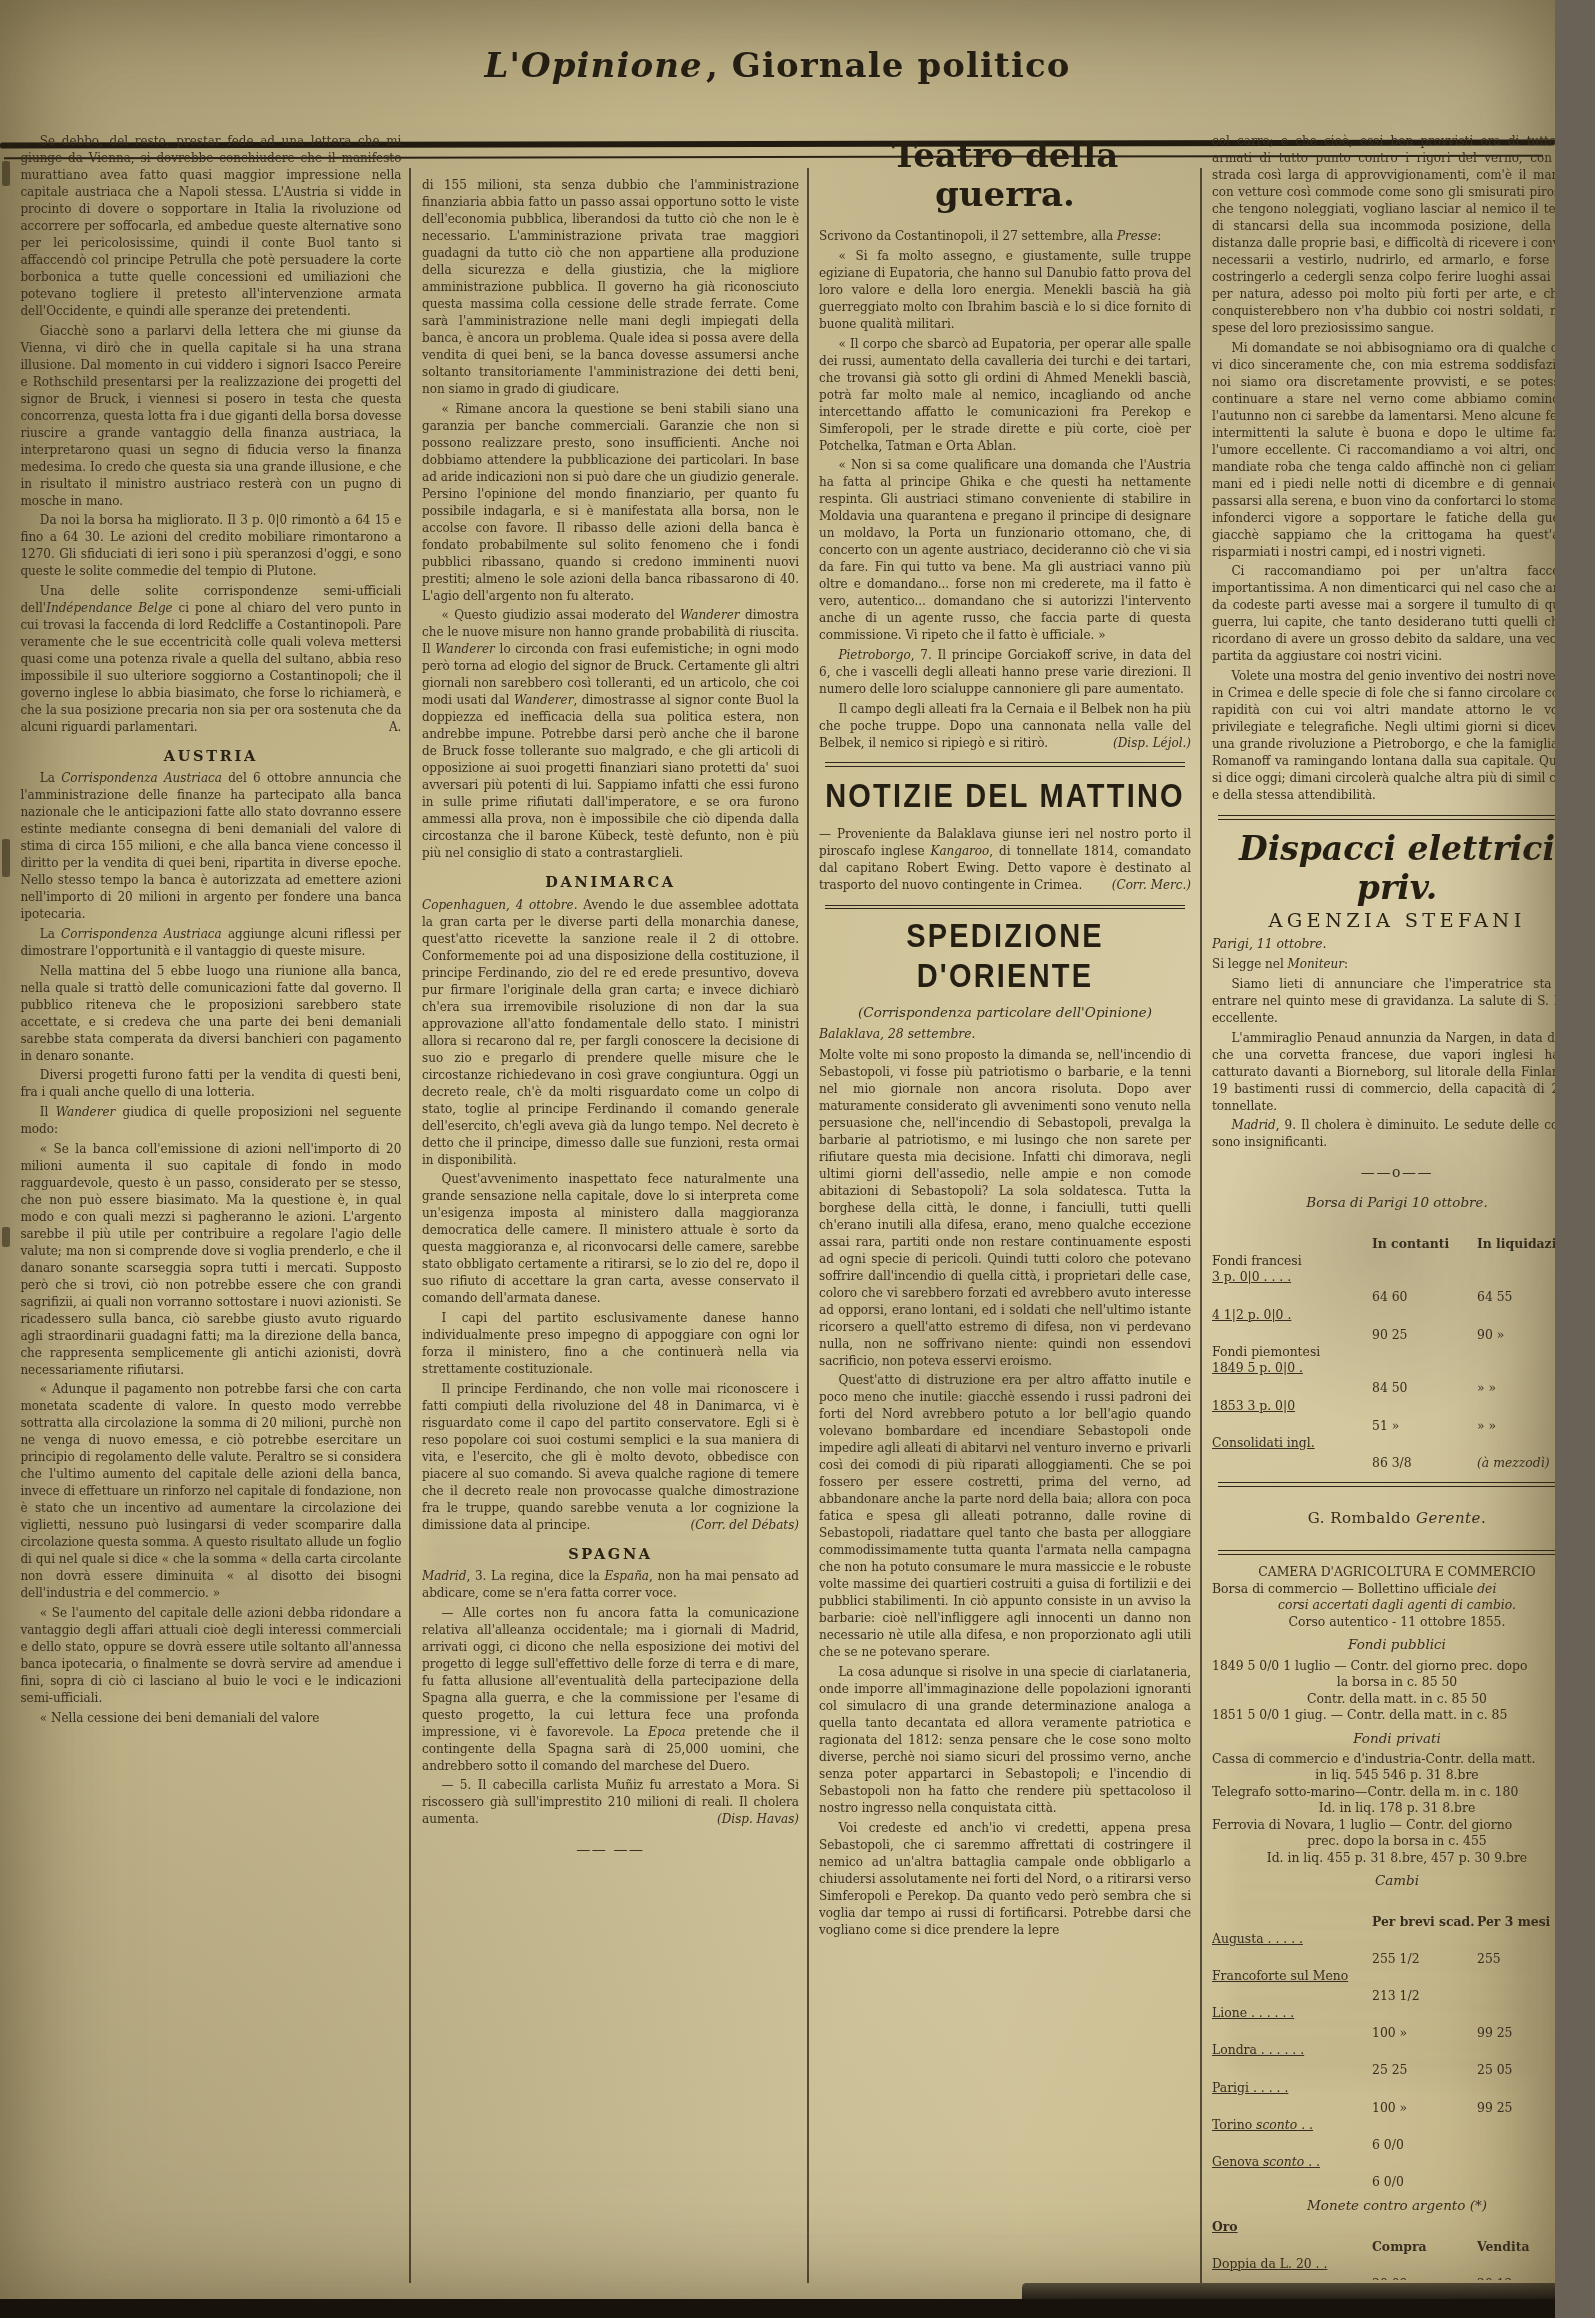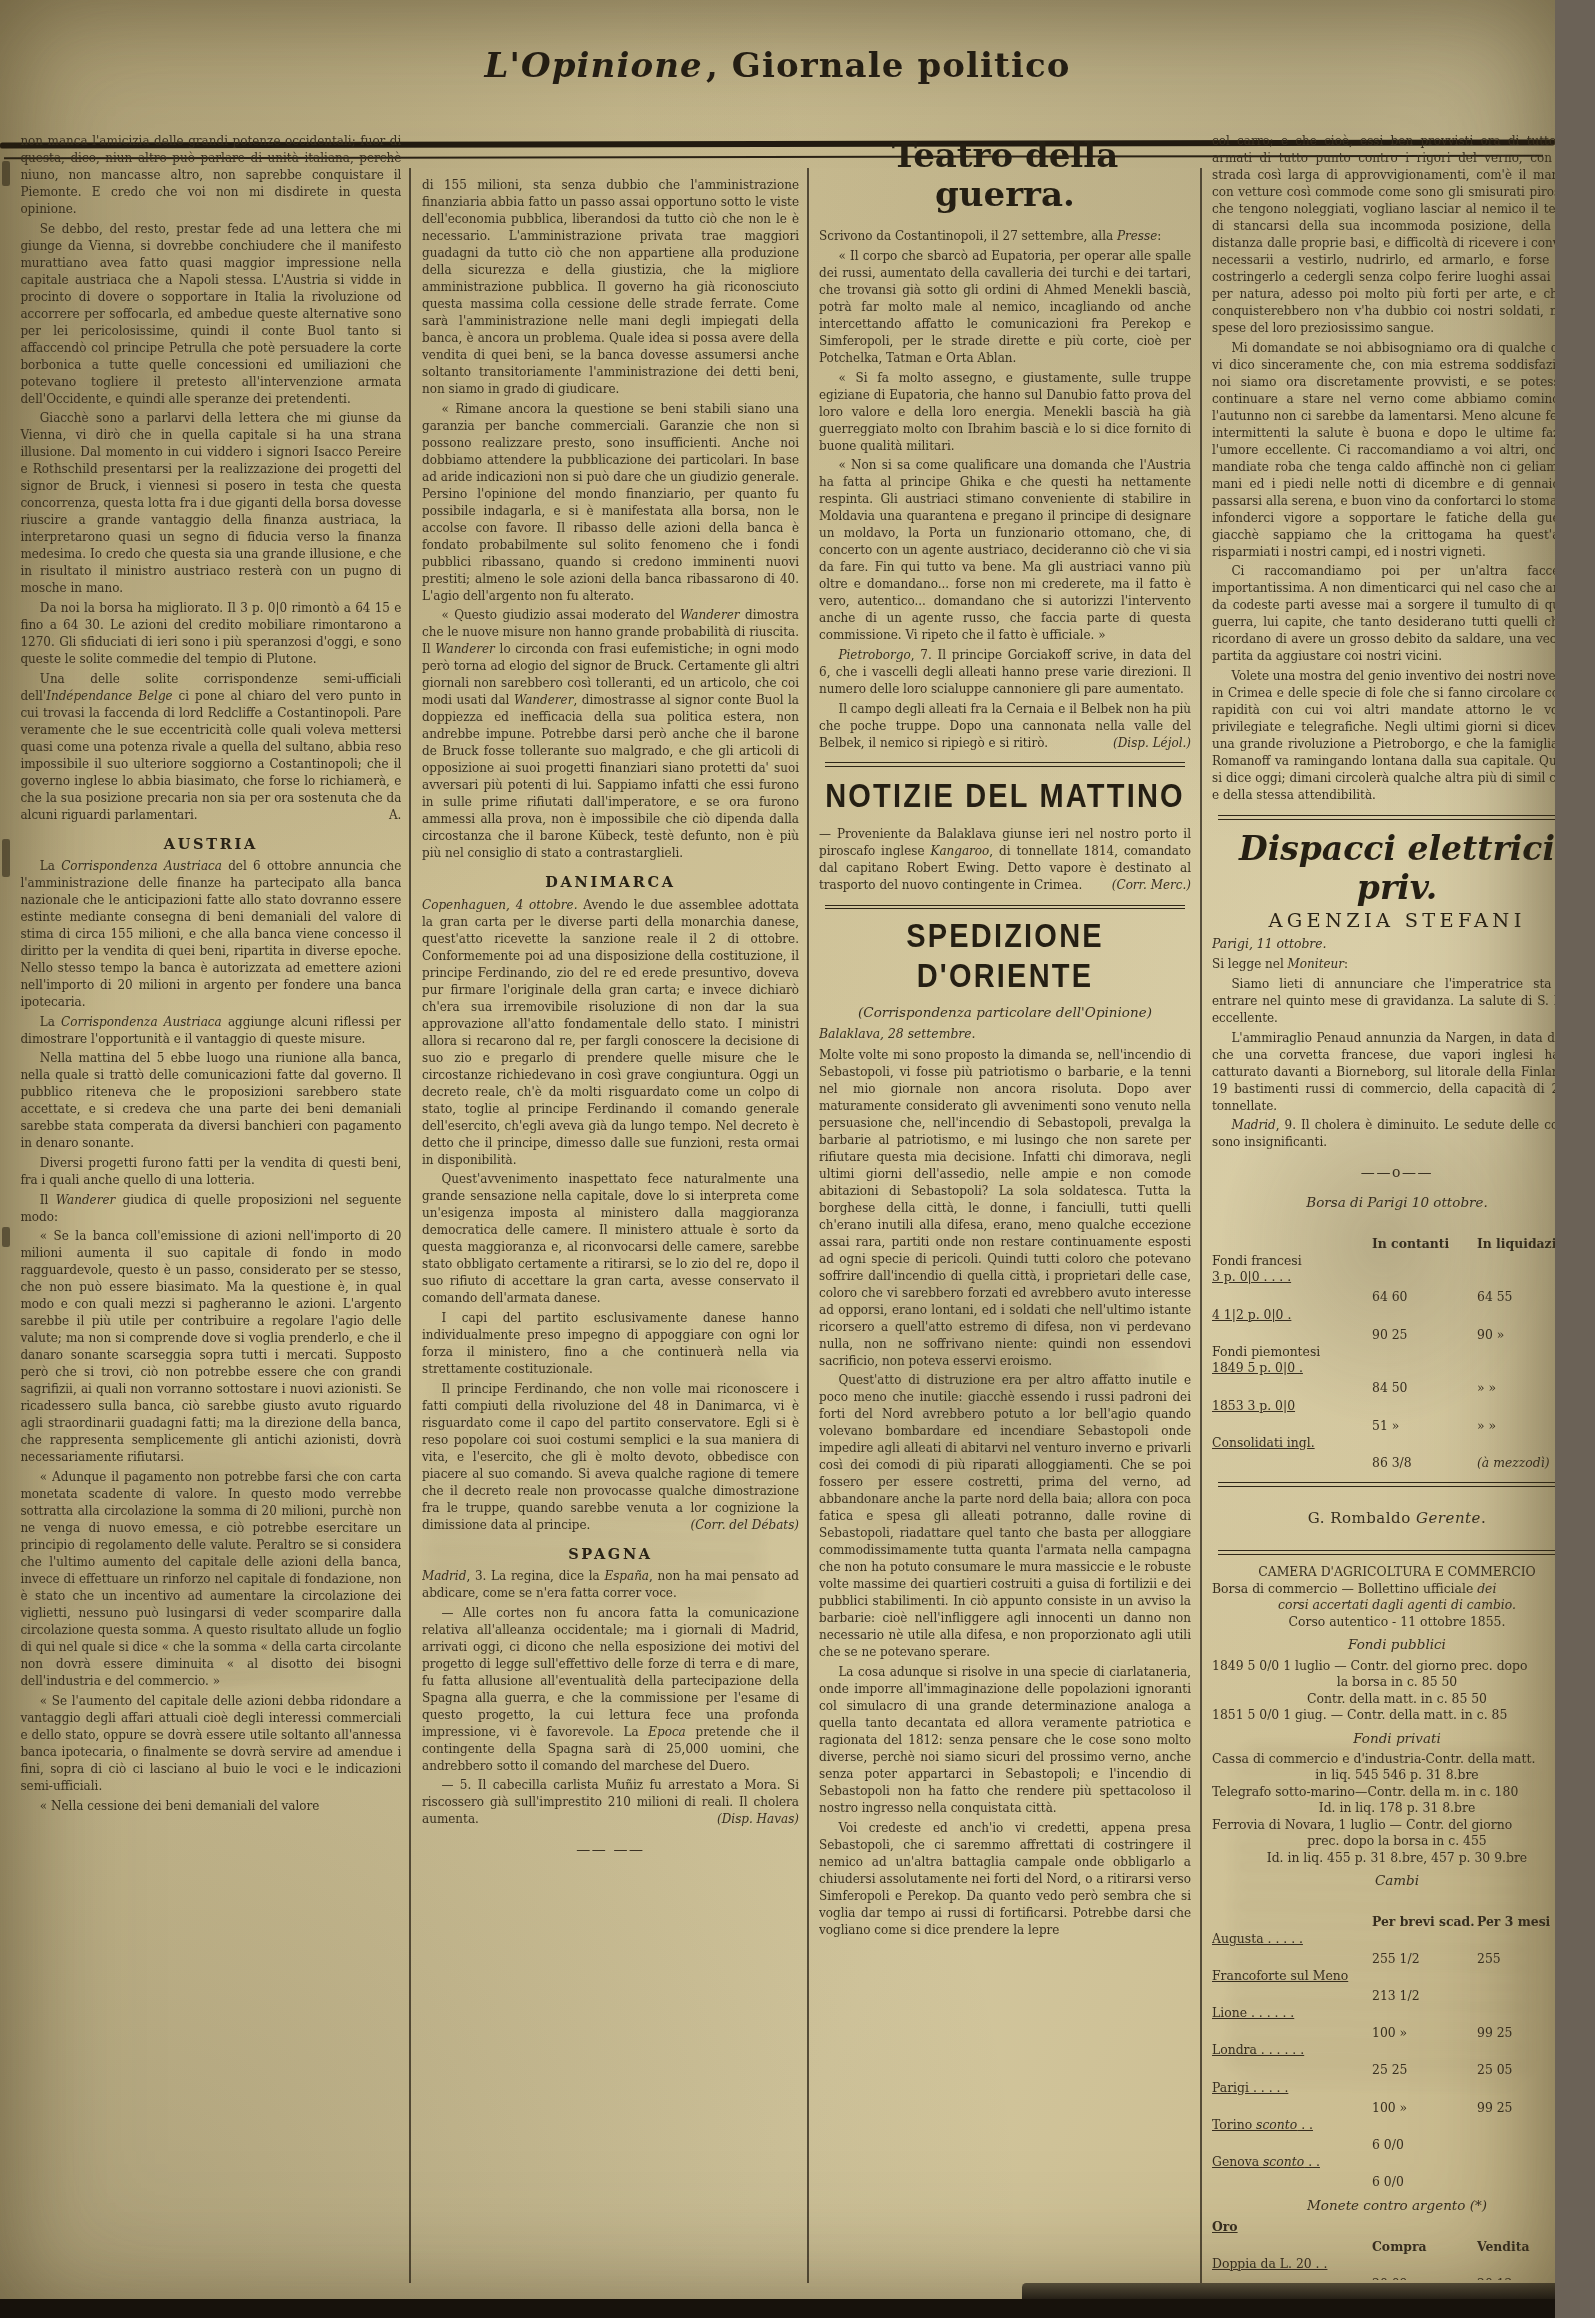--- a/index.html
+++ b/index.html
@@ -72,21 +72,20 @@
     <span class="mi">L'Opinione</span><span>, Giornale politico</span>
   </div>
   <div class="hrule1"></div>
   <div class="hrule2"></div>
 
   <div class="vrule" style="left:409px;"></div>
   <div class="vrule" style="left:807px;"></div>
   <div class="vrule" style="left:1200px;"></div>
 
   <div class="col" style="left:20.4px;width:381px;height:2131px;">
-      <p class="bp noind">non manca l'amicizia delle grandi potenze occidentali; fuor di questa, dico, niun altro può parlare di unità italiana, perchè niuno, non mancasse altro, non saprebbe conquistare il Piemonte. E credo che voi non mi disdirete in questa opinione.</p>
       <p class="bp">Se debbo, del resto, prestar fede ad una lettera che mi giunge da Vienna, si dovrebbe conchiudere che il manifesto murattiano avea fatto quasi maggior impressione nella capitale austriaca che a Napoli stessa. L'Austria si vidde in procinto di dovere o sopportare in Italia la rivoluzione od accorrere per soffocarla, ed ambedue queste alternative sono per lei pericolosissime, quindi il conte Buol tanto si affaccendò col principe Petrulla che potè persuadere la corte borbonica a tutte quelle concessioni ed umiliazioni che potevano togliere il pretesto all'intervenzione armata dell'Occidente, e quindi alle speranze dei pretendenti.</p>
       <p class="bp">Giacchè sono a parlarvi della lettera che mi giunse da Vienna, vi dirò che in quella capitale si ha una strana illusione. Dal momento in cui viddero i signori Isacco Pereire e Rothschild presentarsi per la realizzazione dei progetti del signor de Bruck, i viennesi si posero in testa che questa concorrenza, questa lotta fra i due giganti della borsa dovesse riuscire a grande vantaggio della finanza austriaca, la interpretarono quasi un segno di fiducia verso la finanza medesima. Io credo che questa sia una grande illusione, e che in risultato il ministro austriaco resterà con un pugno di mosche in mano.</p>
       <p class="bp">Da noi la borsa ha migliorato. Il 3 p. 0|0 rimontò a 64 15 e fino a 64 30. Le azioni del credito mobiliare rimontarono a 1270. Gli sfiduciati di ieri sono i più speranzosi d'oggi, e sono queste le solite commedie del tempio di Plutone.</p>
       <p class="bp">Una delle solite corrispondenze semi-ufficiali dell'<i>Indépendance Belge</i> ci pone al chiaro del vero punto in cui trovasi la faccenda di lord Redcliffe a Costantinopoli. Pare veramente che le sue eccentricità colle quali voleva mettersi quasi come una potenza rivale a quella del sultano, abbia reso impossibile il suo ulteriore soggiorno a Costantinopoli; che il governo inglese lo abbia biasimato, che forse lo richiamerà, e che la sua posizione precaria non sia per ora sostenuta che da alcuni riguardi parlamentari. <span class="sig">A.</span></p>
       <div class="h-small">AUSTRIA</div>
       <p class="bp">La <i>Corrispondenza Austriaca</i> del 6 ottobre annuncia che l'amministrazione delle finanze ha partecipato alla banca nazionale che le anticipazioni fatte allo stato dovranno essere estinte mediante consegna di beni demaniali del valore di stima di circa 155 milioni, e che alla banca viene concesso il diritto per la vendita di quei beni, ripartita in diverse epoche. Nello stesso tempo la banca è autorizzata ad emettere azioni nell'importo di 20 milioni in argento per fondere una banca ipotecaria.</p>
       <p class="bp">La <i>Corrispondenza Austriaca</i> aggiunge alcuni riflessi per dimostrare l'opportunità e il vantaggio di queste misure.</p>
       <p class="bp">Nella mattina del 5 ebbe luogo una riunione alla banca, nella quale si trattò delle comunicazioni fatte dal governo. Il pubblico riteneva che le proposizioni sarebbero state accettate, e si credeva che una parte dei beni demaniali sarebbe stata comperata da diversi banchieri con pagamento in denaro sonante.</p>
       <p class="bp">Diversi progetti furono fatti per la vendita di questi beni, fra i quali anche quello di una lotteria.</p>
       <p class="bp">Il <i>Wanderer</i> giudica di quelle proposizioni nel seguente modo:</p>
@@ -106,22 +105,22 @@
       <p class="bp">Il principe Ferdinando, che non volle mai riconoscere i fatti compiuti della rivoluzione del 48 in Danimarca, vi è risguardato come il capo del partito conservatore. Egli si è reso popolare coi suoi costumi semplici e la sua maniera di vita, e l'esercito, che gli è molto devoto, obbedisce con piacere al suo comando. Si aveva qualche ragione di temere che il decreto reale non provocasse qualche dimostrazione fra le truppe, quando sarebbe venuta a lor cognizione la dimissione data al principe. <span class="sig"><i>(Corr. del Débats)</i></span></p>
       <div class="h-small">SPAGNA</div>
       <p class="bp noind"><i>Madrid</i>, 3. La regina, dice la <i>España</i>, non ha mai pensato ad abdicare, come se n'era fatta correr voce.</p>
       <p class="bp">— Alle cortes non fu ancora fatta la comunicazione relativa all'alleanza occidentale; ma i giornali di Madrid, arrivati oggi, ci dicono che nella esposizione dei motivi del progetto di legge sull'effettivo delle forze di terra e di mare, fu fatta allusione all'eventualità della partecipazione della Spagna alla guerra, e che la commissione per l'esame di questo progetto, la cui lettura fece una profonda impressione, vi è favorevole. La <i>Epoca</i> pretende che il contingente della Spagna sarà di 25,000 uomini, che andrebbero sotto il comando del marchese del Duero.</p>
       <p class="bp">— 5. Il cabecilla carlista Muñiz fu arrestato a Mora. Si riscossero già sull'imprestito 210 milioni di reali. Il cholera aumenta. <span class="sig"><i>(Disp. Havas)</i></span></p>
       <div class="orule">—— ——</div>
     </div>
   <div class="col" style="left:819px;width:372px;height:2163px;">
       <div class="h-serif">Teatro della guerra.</div>
       <p class="bp noind">Scrivono da Costantinopoli, il 27 settembre, alla <i>Presse</i>:</p>
+      <p class="bp">« Si fa molto assegno, e giustamente, sulle truppe egiziane di Eupatoria, che hanno sul Danubio fatto prova del loro valore e della loro energia. Menekli bascià ha già guerreggiato molto con Ibrahim bascià e lo si dice fornito di buone qualità militari.</p>
       <p class="bp">« Il corpo che sbarcò ad Eupatoria, per operar alle spalle dei russi, aumentato della cavalleria dei turchi e dei tartari, che trovansi già sotto gli ordini di Ahmed Menekli bascià, potrà far molto male al nemico, incagliando od anche intercettando affatto le comunicazioni fra Perekop e Simferopoli, per le strade dirette e più corte, cioè per Potchelka, Tatman e Orta Ablan.</p>
-      <p class="bp">« Si fa molto assegno, e giustamente, sulle truppe egiziane di Eupatoria, che hanno sul Danubio fatto prova del loro valore e della loro energia. Menekli bascià ha già guerreggiato molto con Ibrahim bascià e lo si dice fornito di buone qualità militari.</p>
       <p class="bp">« Non si sa come qualificare una domanda che l'Austria ha fatta al principe Ghika e che questi ha nettamente respinta. Gli austriaci stimano conveniente di stabilire in Moldavia una quarantena e pregano il principe di designare un moldavo, la Porta un funzionario ottomano, che, di concerto con un agente austriaco, decideranno ciò che vi sia da fare. Fin qui tutto va bene. Ma gli austriaci vanno più oltre e domandano... forse non mi crederete, ma il fatto è vero, autentico... domandano che si autorizzi l'intervento anche di un agente russo, che faccia parte di questa commissione. Vi ripeto che il fatto è ufficiale. »</p>
       <p class="bp"><i>Pietroborgo</i>, 7. Il principe Gorciakoff scrive, in data del 6, che i vascelli degli alleati hanno prese varie direzioni. Il numero delle loro scialuppe cannoniere gli pare aumentato.</p>
       <p class="bp">Il campo degli alleati fra la Cernaia e il Belbek non ha più che poche truppe. Dopo una cannonata nella valle del Belbek, il nemico si ripiegò e si ritirò. <span class="sig"><i>(Disp. Léjol.)</i></span></p>
       <div class="rule double"></div>
       <div class="h-sans">NOTIZIE DEL MATTINO</div>
       <p class="bp noind">— Proveniente da Balaklava giunse ieri nel nostro porto il piroscafo inglese <i>Kangaroo</i>, di tonnellate 1814, comandato dal capitano Robert Ewing. Detto vapore è destinato al trasporto del nuovo contingente in Crimea. <span class="sig"><i>(Corr. Merc.)</i></span></p>
       <div class="rule double"></div>
       <div class="h-sans">SPEDIZIONE D'ORIENTE</div>
       <div class="cital">(<i>Corrispondenza particolare dell'</i>Opinione)</div>
       <div class="date">Balaklava, 28 settembre.</div>

